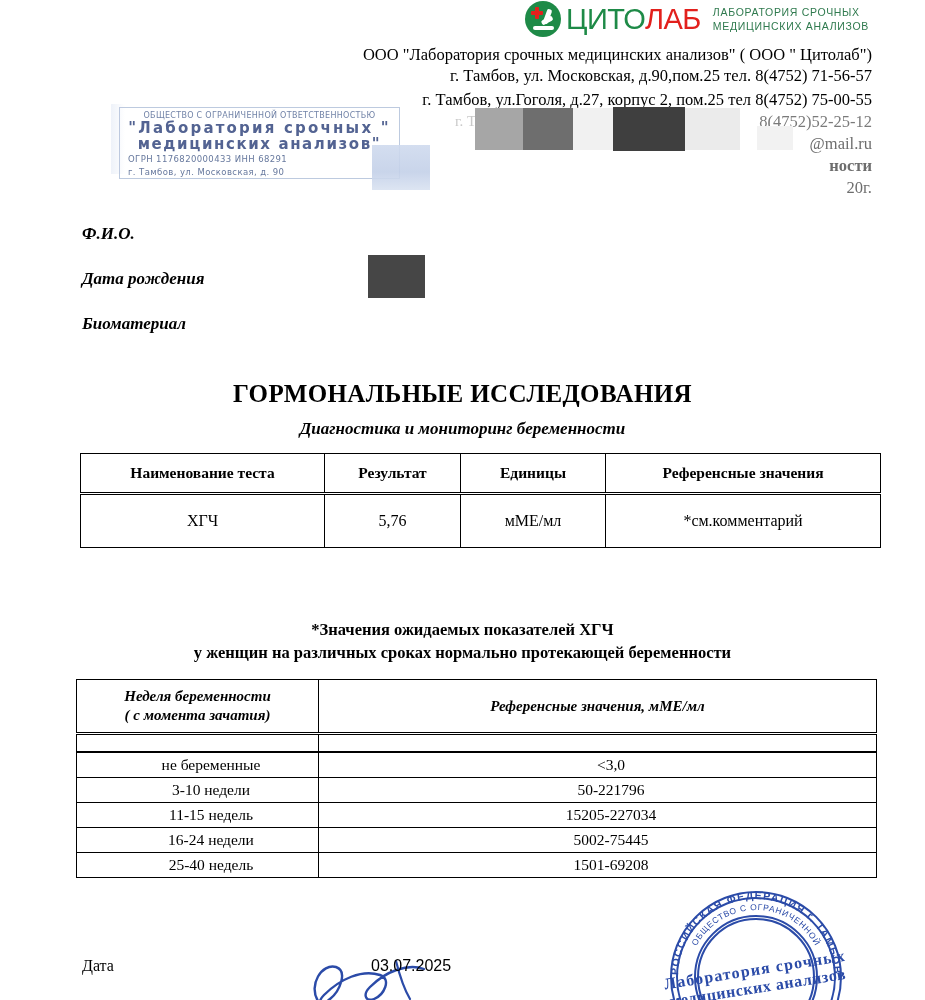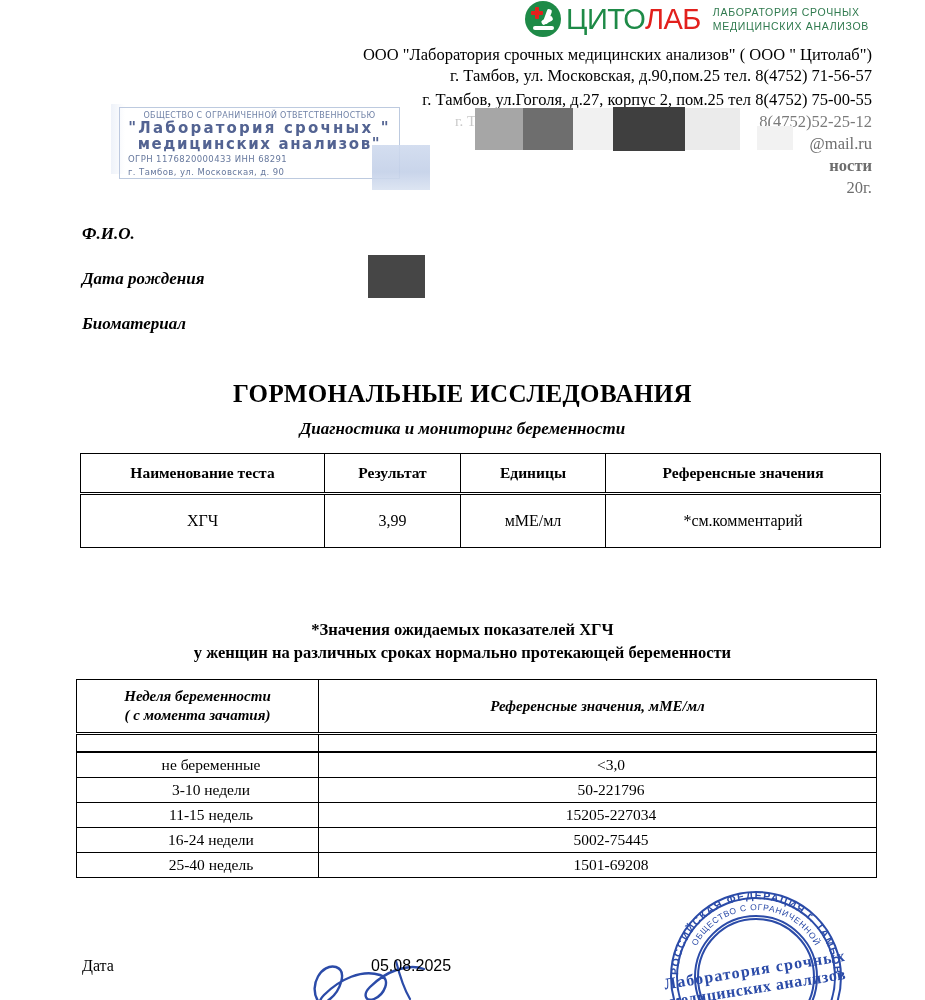--- a/index.html
+++ b/index.html
@@ -406,21 +406,21 @@
       <tr>
         <th>Наименование теста</th>
         <th>Результат</th>
         <th>Единицы</th>
         <th>Референсные значения</th>
       </tr>
     </thead>
     <tbody>
       <tr>
         <td>ХГЧ</td>
-        <td>3,99</td>
+        <td>5,76</td>
         <td>мМЕ/мл</td>
         <td>*см.комментарий</td>
       </tr>
     </tbody>
   </table>
 
   <div class="note-head">
     <div>*Значения ожидаемых показателей ХГЧ</div>
     <div>у женщин на различных сроках нормально протекающей беременности</div>
   </div>
@@ -501,15 +501,15 @@
   </div>
 
   <div class="signature">
     <svg width="210" height="60" viewBox="0 0 210 60" aria-hidden="true">
       <path d="M 18,46 C 8,30 22,8 36,12 C 48,16 40,36 30,44 C 22,51 16,48 24,40 C 40,24 62,14 80,20 C 92,24 84,40 74,44 C 66,47 62,40 70,32 C 86,16 108,8 124,14" fill="none" stroke="#2b4ba8" stroke-width="2.4" stroke-linecap="round"></path>
       <path d="M 96,6 C 100,22 104,34 110,44" fill="none" stroke="#2b4ba8" stroke-width="2.2" stroke-linecap="round"></path>
     </svg>
   </div>
 
   <div class="foot-label">Дата</div>
-  <div class="foot-date">05.08.2025</div>
+  <div class="foot-date">03.07.2025</div>
 
 </div>
 
 </body></html>

